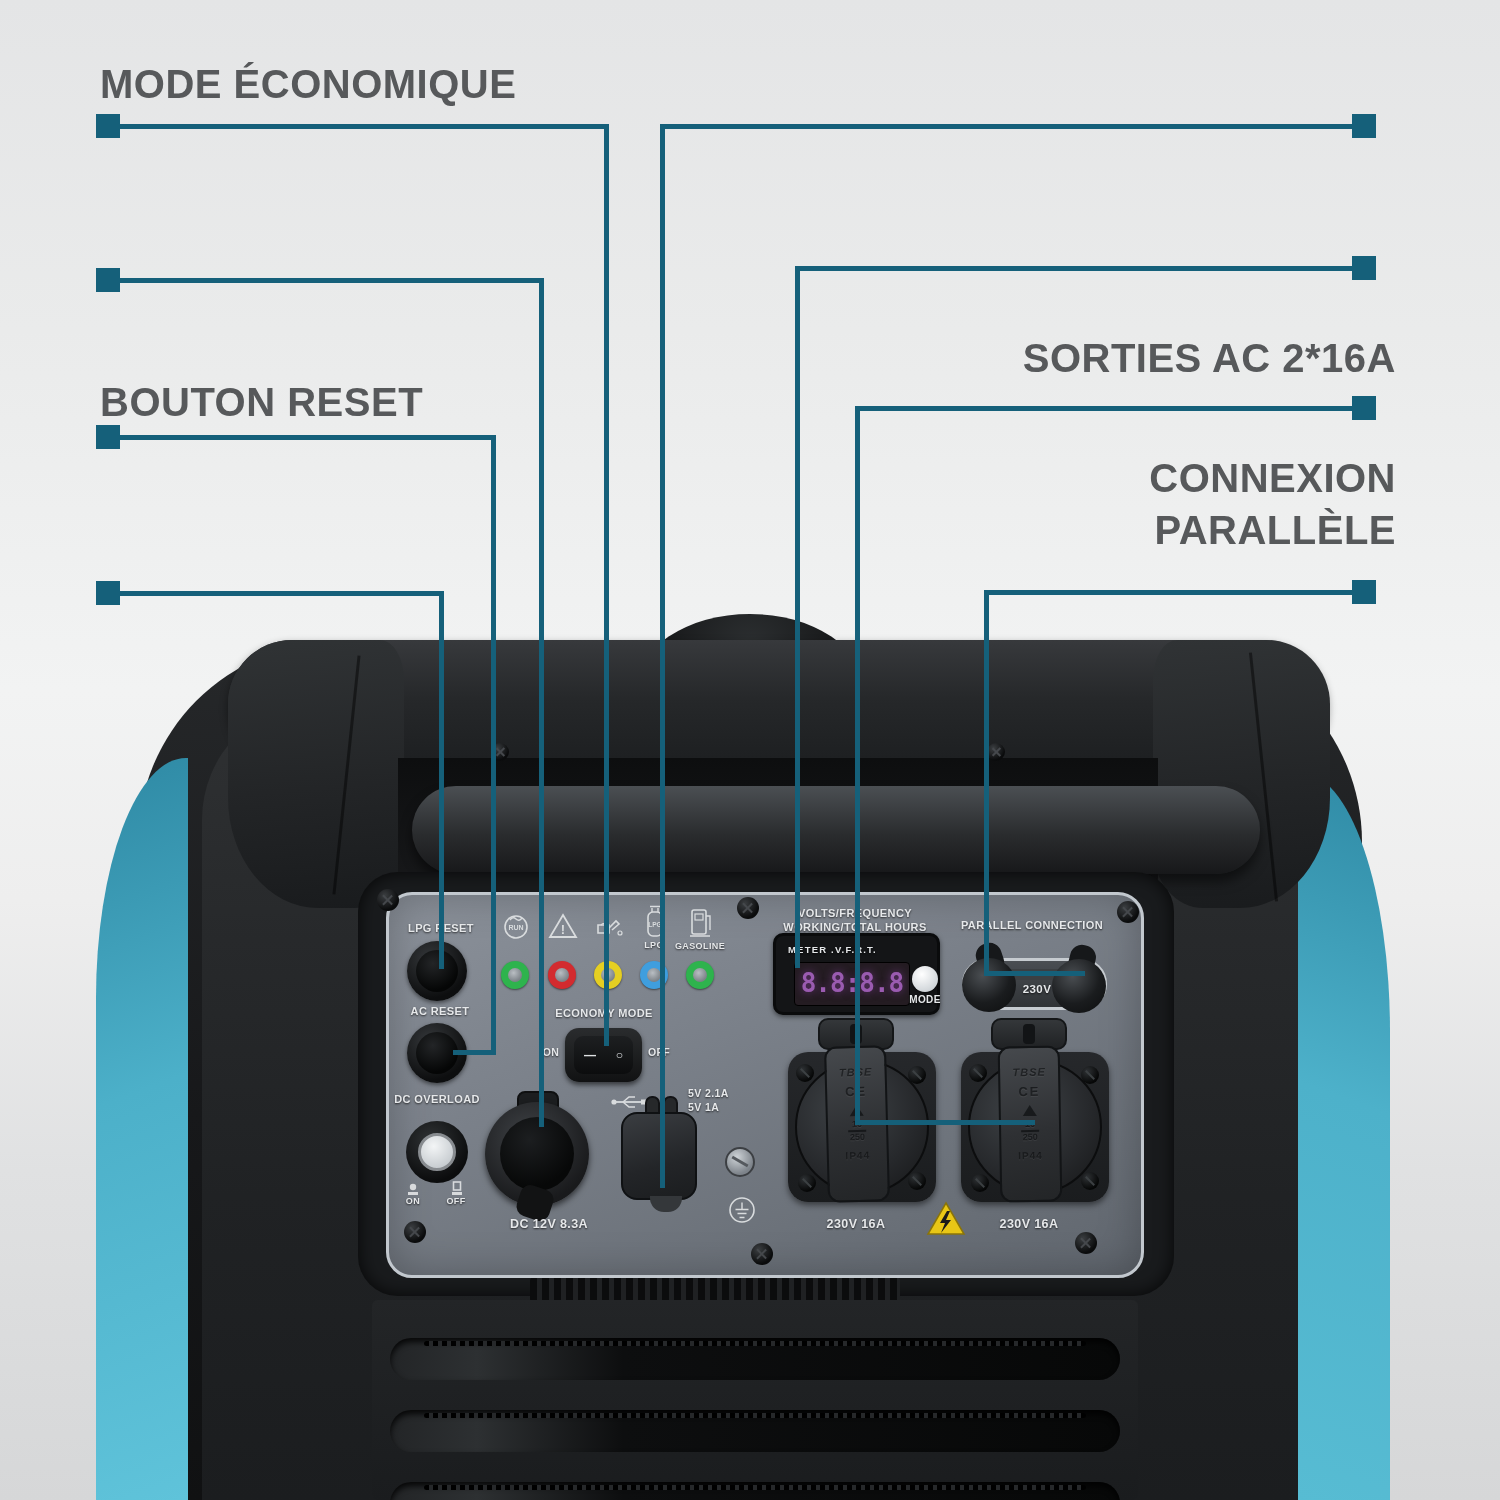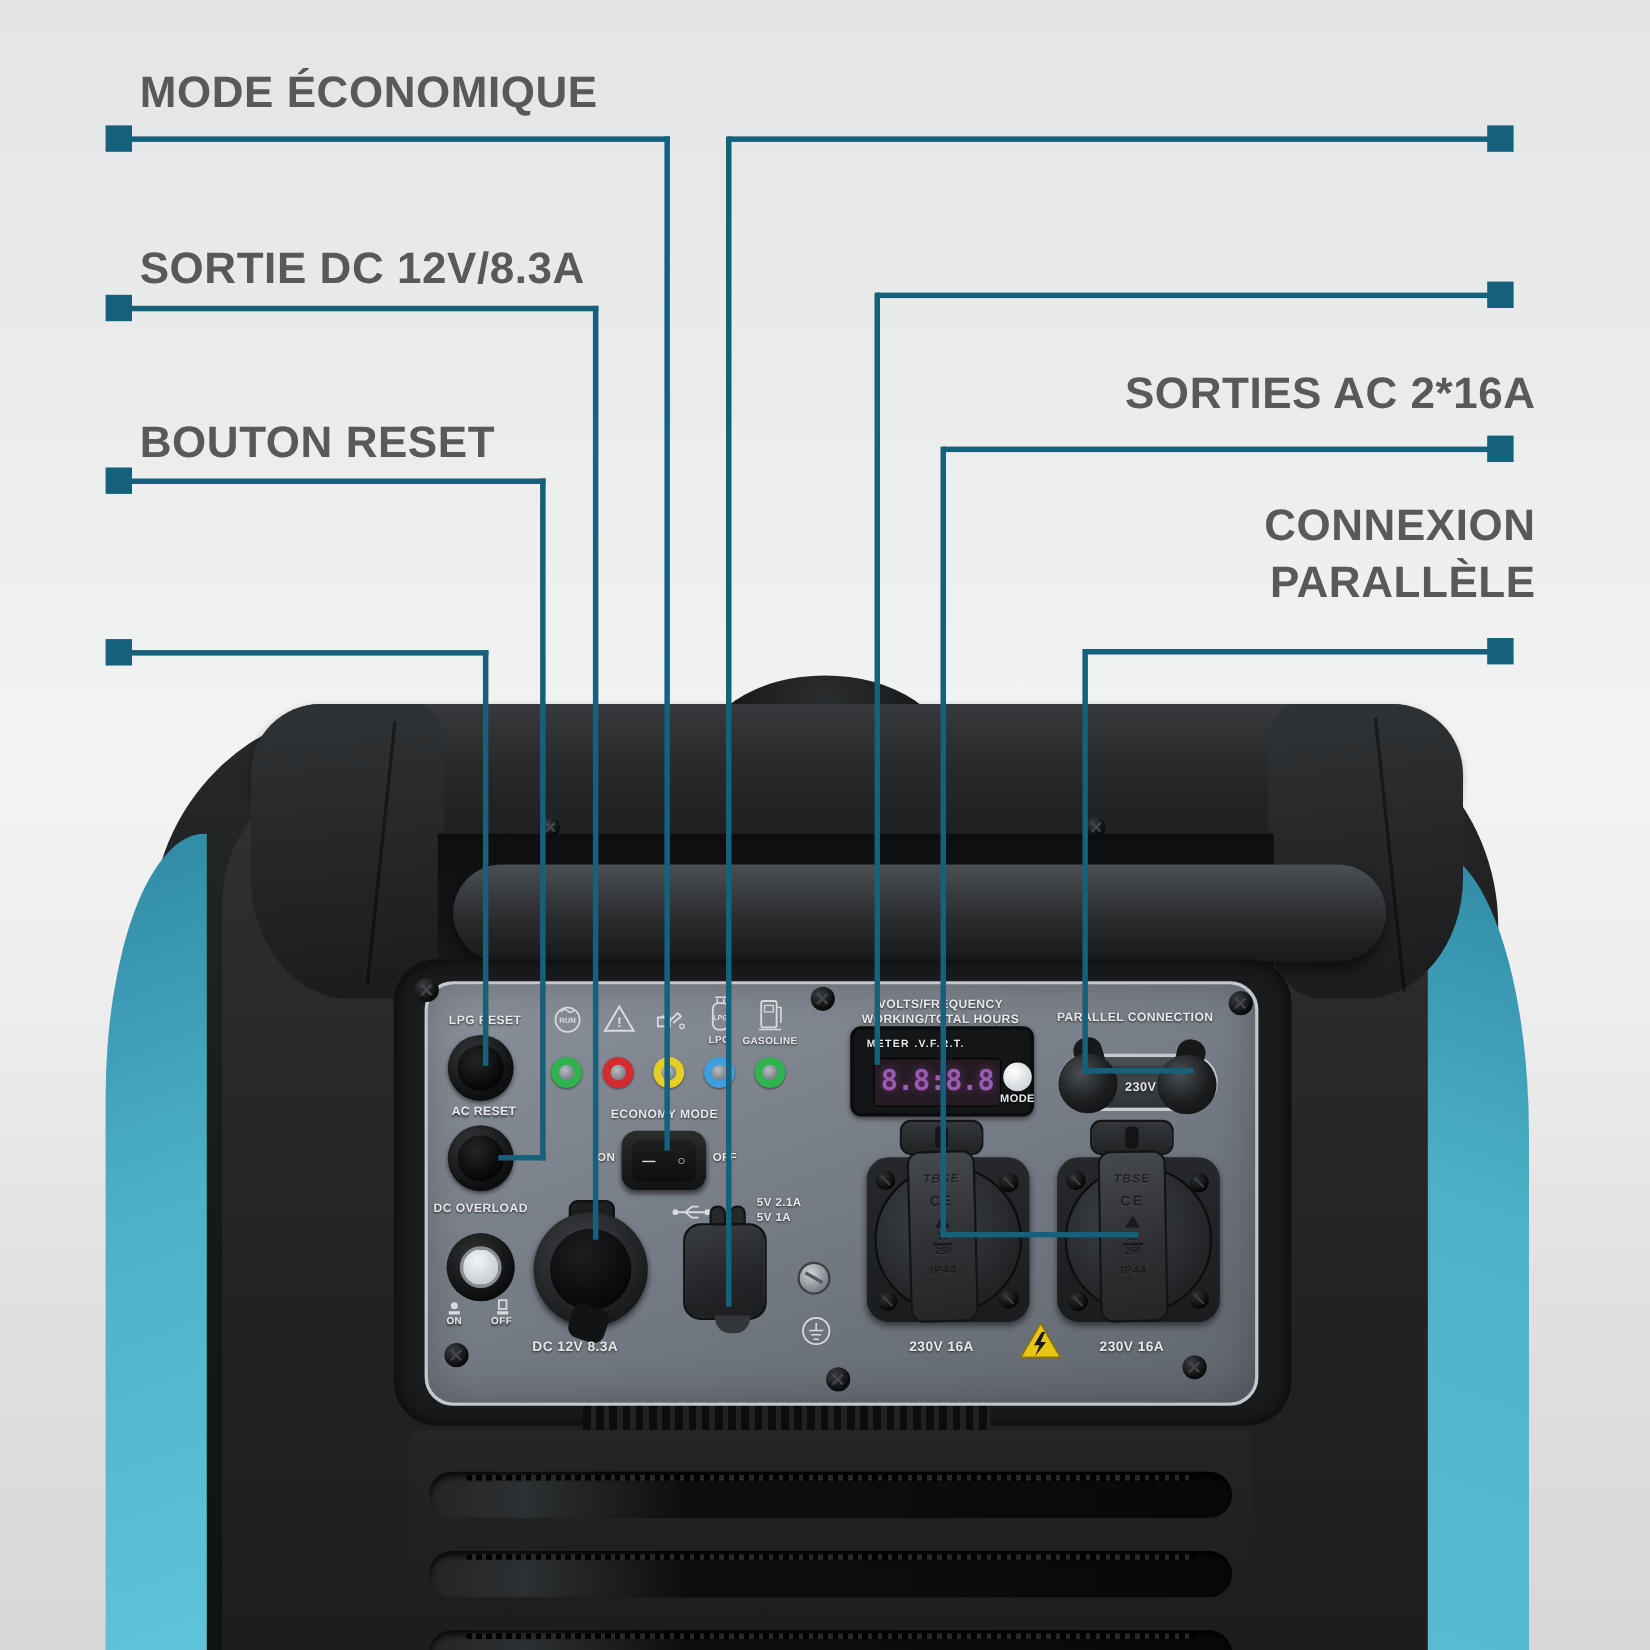--- a/index.html
+++ b/index.html
@@ -3,21 +3,21 @@
 <meta charset="utf-8">
 <style>
   html,body{margin:0;padding:0;background:#cfd0d1;}
   #stage{position:relative;width:1500px;height:1500px;overflow:hidden;
     font-family:"Liberation Sans","DejaVu Sans",sans-serif;
     background:linear-gradient(180deg,#e4e5e6 0%,#eaebeb 22%,#f2f3f3 46%,#eeeeee 60%,#e0e1e2 78%,#d6d7d8 100%);}
   .abs{position:absolute;}
 
   
   .co-label{position:absolute;font-size:40px;font-weight:bold;color:#57595b;
-    letter-spacing:.5px;line-height:52px;white-space:nowrap;z-index:60;margin-left:27px;}
+    letter-spacing:.5px;line-height:52px;white-space:nowrap;z-index:60;}
   .co-left{left:100px;text-align:left;}
   .co-right{right:104px;text-align:right;}
 
   
   .cl{position:absolute;background:#15607a;z-index:55;}
   .cl-h{height:5px;}
   .cl-v{width:5px;}
   .cl-sq{position:absolute;width:24px;height:24px;background:#15607a;z-index:56;}
 
   
@@ -220,21 +220,21 @@
         <span>—</span>
         <span>○</span>
       </div>
     </div>
     <div class="ptext" style="left:142px;top:151px;width:40px;font-size:10.5px;">ON</div>
     <div class="ptext" style="left:250px;top:151px;width:40px;font-size:10.5px;">OFF</div>
 
     <div class="dc-hinge"></div>
     <div class="dc-socket"></div>
     <div class="dc-strap"></div>
-    <div class="ptext" style="left:74px;top:322px;width:120px;font-size:12.5px;">DC 12V 8.3A</div>
+    <div class="ptext" style="left:100px;top:322px;width:120px;font-size:12.5px;">DC 12V 8.3A</div>
 
     <svg class="abs" style="left:221px;top:198px;" width="38" height="18">
       <circle cx="4" cy="9" r="2.6" fill="#d9dcde"></circle>
       <path d="M6 9 H32" stroke="#d9dcde" stroke-width="1.8" fill="none"></path>
       <path d="M13 9 l6 -5 h6 M13 9 l6 5 h6" stroke="#d9dcde" stroke-width="1.6" fill="none"></path>
       <rect x="31" y="6.5" width="5" height="5" fill="#d9dcde"></rect>
     </svg>
     <div class="usb-hinge" style="left:256px;top:201px;"></div>
     <div class="usb-hinge" style="left:274px;top:201px;"></div>
     <div class="usb-flap"></div>
@@ -323,21 +323,20 @@
   <div class="screw" style="left:1075px;top:1232px;width:22px;height:22px;"></div>
 
   <div class="abs slat-strip"></div>
   <div class="abs vent-panel">
     <div class="vent-slot" style="top:38px;"></div>
     <div class="vent-slot" style="top:110px;"></div>
     <div class="vent-slot" style="top:182px;"></div>
   </div>
 
   <div class="co-label co-left" style="top:58px;">MODE ÉCONOMIQUE</div>
-  <div class="co-label co-left" style="top:218px;">SORTIE DC 12V/8.3A</div>
   <div class="co-label co-left" style="top:376px;">BOUTON RESET</div>
   <div class="co-label co-right" style="top:332px;">SORTIES AC 2*16A</div>
   <div class="co-label co-right" style="top:452px;white-space:pre-line;">CONNEXION
 PARALLÈLE</div>
 
   <div class="cl-sq" style="left:96px;top:114px;"></div>
   <div class="cl cl-h" style="left:98px;top:124px;width:511px;"></div>
   <div class="cl cl-v" style="left:604px;top:124px;height:922px;"></div>
 
   <div class="cl-sq" style="left:96px;top:268px;"></div>

